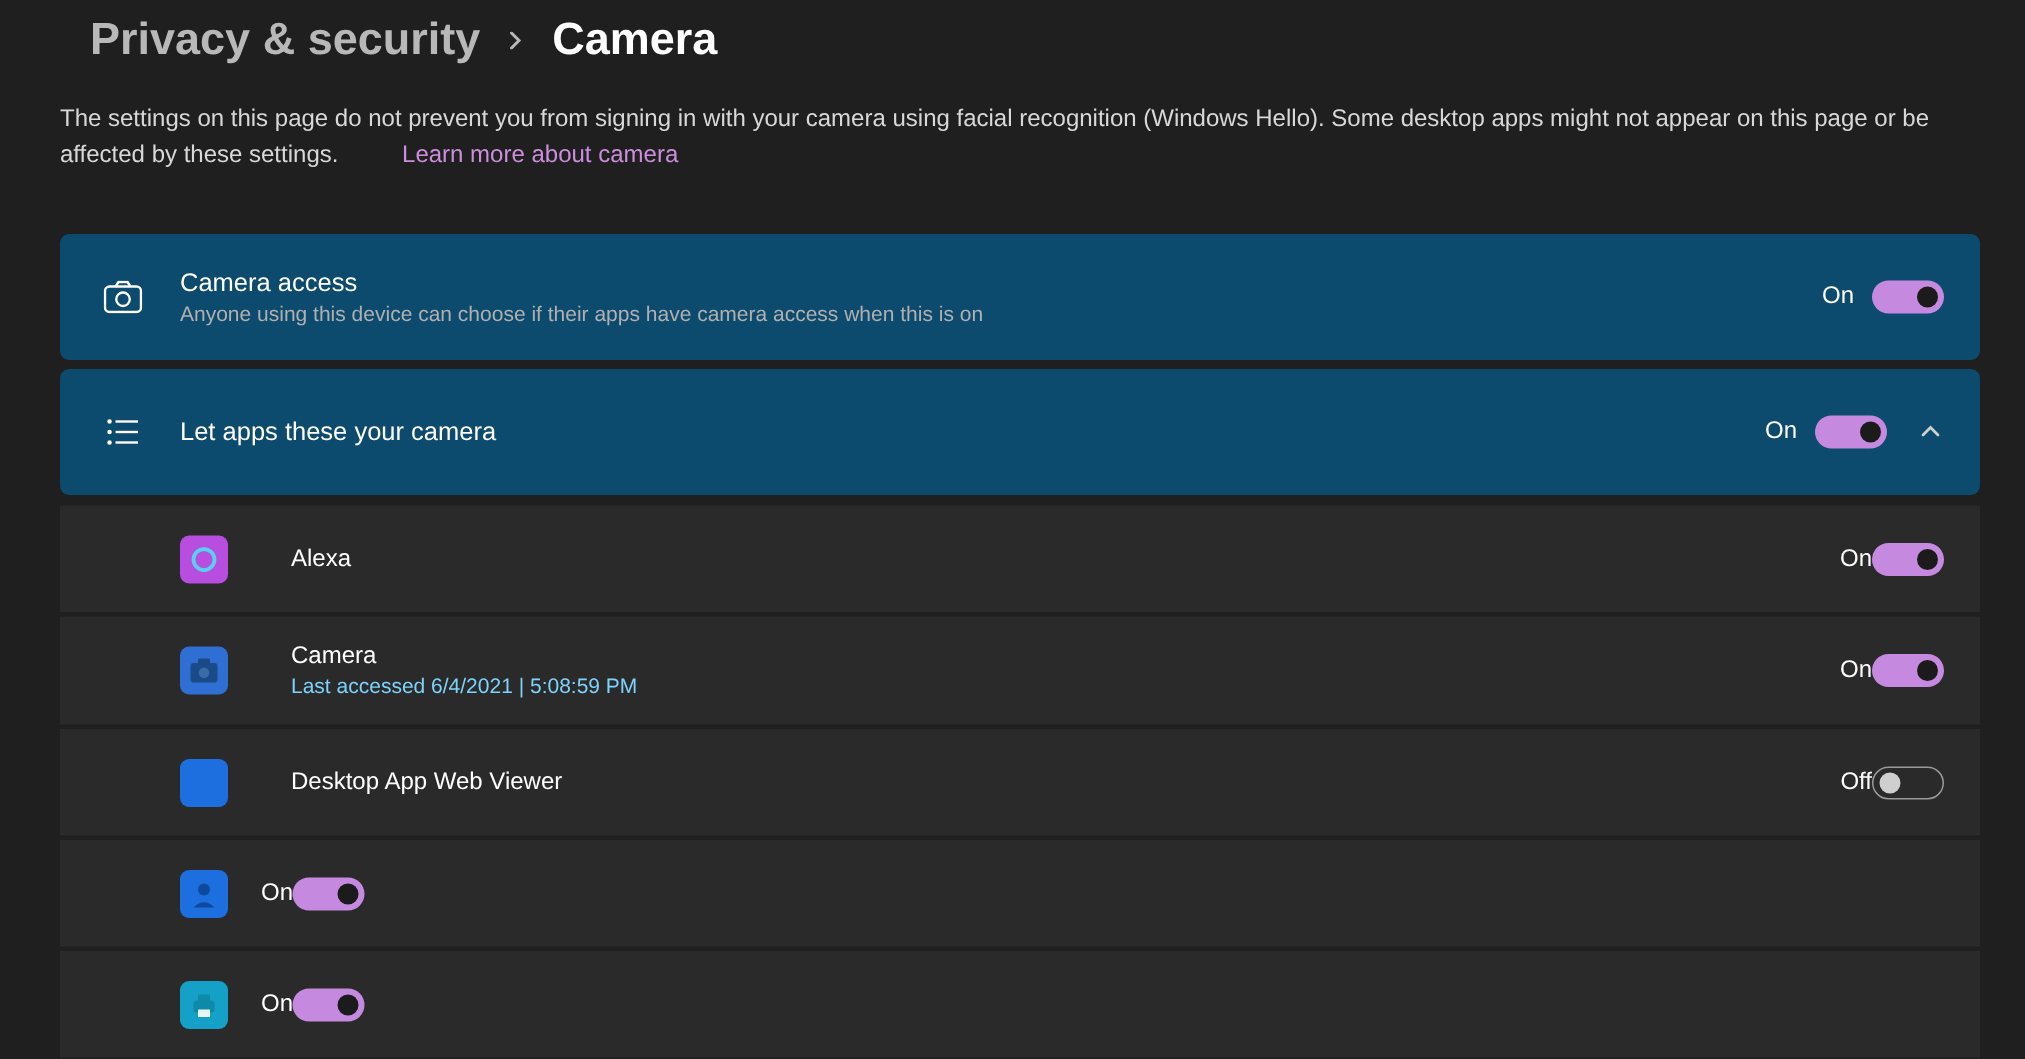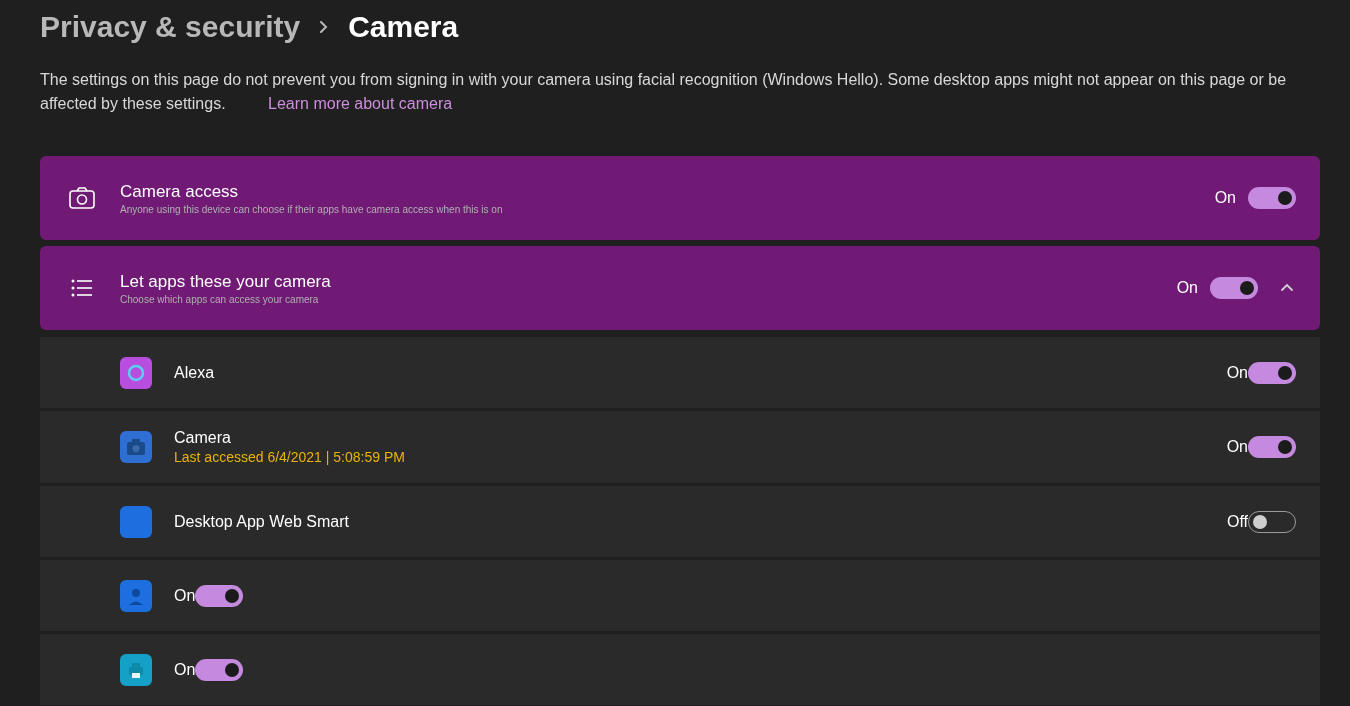--- a/index.html
+++ b/index.html
@@ -10,20 +10,21 @@
     width: 1350px;
     height: 706px;
     overflow: hidden;
     padding: 10px 30px 0 40px;
   }
   .breadcrumb {
     display: flex;
     align-items: center;
     gap: 18px;
     margin-bottom: 24px;
+    margin-left: 20px;
   }
   .breadcrumb .parent {
     font-size: 30px;
     font-weight: 600;
     color: #b8b8b8;
   }
   .breadcrumb .chev {
     color: #b8b8b8;
     font-size: 18px;
   }
@@ -39,38 +40,38 @@
     margin-bottom: 40px;
     max-width: 1260px;
   }
   .intro .link {
     color: #cc8edc;
     cursor: pointer;
     margin-left: 38px;
   }
   .cards { display: flex; flex-direction: column; gap: 6px; }
   .card {
-    background: #701a75;
+    background: #0c4a6e;
     border-radius: 6px;
     display: flex;
     align-items: center;
     padding: 18px 24px;
     min-height: 84px;
   }
   .card .lead-icon {
     width: 36px;
     display: flex;
     align-items: center;
     justify-content: center;
     margin-right: 20px;
     color: #ffffff;
   }
   .card .texts { flex: 1; }
   .card .title { font-size: 17px; color: #ffffff; }
-  .card .subtitle { font-size: 10px; color: #b0b0b0; margin-top: 2px; }
+  .card .subtitle { font-size: 14px; color: #b0b0b0; margin-top: 2px; }
   .card .state-label { font-size: 16px; color: #ffffff; margin-right: 12px; }
   .toggle {
     width: 48px; height: 22px; border-radius: 11px;
     position: relative; cursor: pointer;
   }
   .toggle.on { background: #c58ae0; }
   .toggle.off { background: transparent; border: 1px solid #9a9a9a; }
   .toggle .knob {
     position: absolute; width: 14px; height: 14px; border-radius: 50%;
     top: 50%; transform: translateY(-50%);
@@ -86,23 +87,23 @@
     padding: 18px 24px 18px 24px;
     min-height: 72px;
     border-top: 1px solid #1f1f1f;
   }
   .subcard .spacer { width: 56px; }
   .app-icon {
     width: 32px; height: 32px; border-radius: 6px;
     margin-right: 22px; display:flex; align-items:center; justify-content:center;
     font-size: 16px; color: #fff;
   }
-  .subcard .texts { flex: 1; }
+  .subcard .texts { flex: 1; margin-left: 20px; }
   .subcard .title { font-size: 16px; color: #ffffff; }
-  .subcard .subtitle { font-size: 14px; color: #eab308; margin-top: 2px; }
+  .subcard .subtitle { font-size: 14px; color: #7dd3fc; margin-top: 2px; }
   svg { display: block; }
 </style>
 </head>
 <body>
 
 <div class="breadcrumb">
   <span class="parent">Privacy &amp; security</span>
   <span class="chev">
     <svg width="12" height="12" viewBox="0 0 12 12">
         <path d="M3 1 L8 6 L3 11" stroke="#b8b8b8" stroke-width="2" fill="none" stroke-linecap="round"></path>
@@ -141,21 +142,20 @@
         <circle cx="3" cy="3" r="1.5" fill="#fff"></circle>
           <line x1="7" y1="3" x2="22" y2="3" stroke="#fff" stroke-width="1.6"></line>
         <circle cx="3" cy="10" r="1.5" fill="#fff"></circle>
           <line x1="7" y1="10" x2="22" y2="10" stroke="#fff" stroke-width="1.6"></line>
         <circle cx="3" cy="17" r="1.5" fill="#fff"></circle>
           <line x1="7" y1="17" x2="22" y2="17" stroke="#fff" stroke-width="1.6"></line>
       </svg>
     </div>
     <div class="texts">
       <div class="title">Let apps these your camera</div>
-      <div class="subtitle">Choose which apps can access your camera</div>
     </div>
     <div class="state-label">On</div>
     <div class="toggle on">
         <div class="knob"></div>
       </div>
     <div class="expand-chev">
       <svg width="14" height="10" viewBox="0 0 14 10">
           <path d="M2 7 L7 2 L12 7" stroke="#d0d0d0" stroke-width="1.8" fill="none" stroke-linecap="round"></path>
         </svg>
     </div>
@@ -193,21 +193,21 @@
     </div>
     <div class="state-label">On</div>
     <div class="toggle on">
           <div class="knob"></div>
         </div>
   </div>
       <div class="subcard">
     <div class="spacer"></div>
     <div class="app-icon" style="background:#1d6fe0"></div>
     <div class="texts">
-      <div class="title">Desktop App Web Smart</div>
+      <div class="title">Desktop App Web Viewer</div>
 
     </div>
     <div class="state-label">Off</div>
     <div class="toggle off">
           <div class="knob"></div>
         </div>
   </div>
       <div class="subcard">
     <div class="spacer"></div>
     <div class="app-icon" style="background:#1d6fe0">

